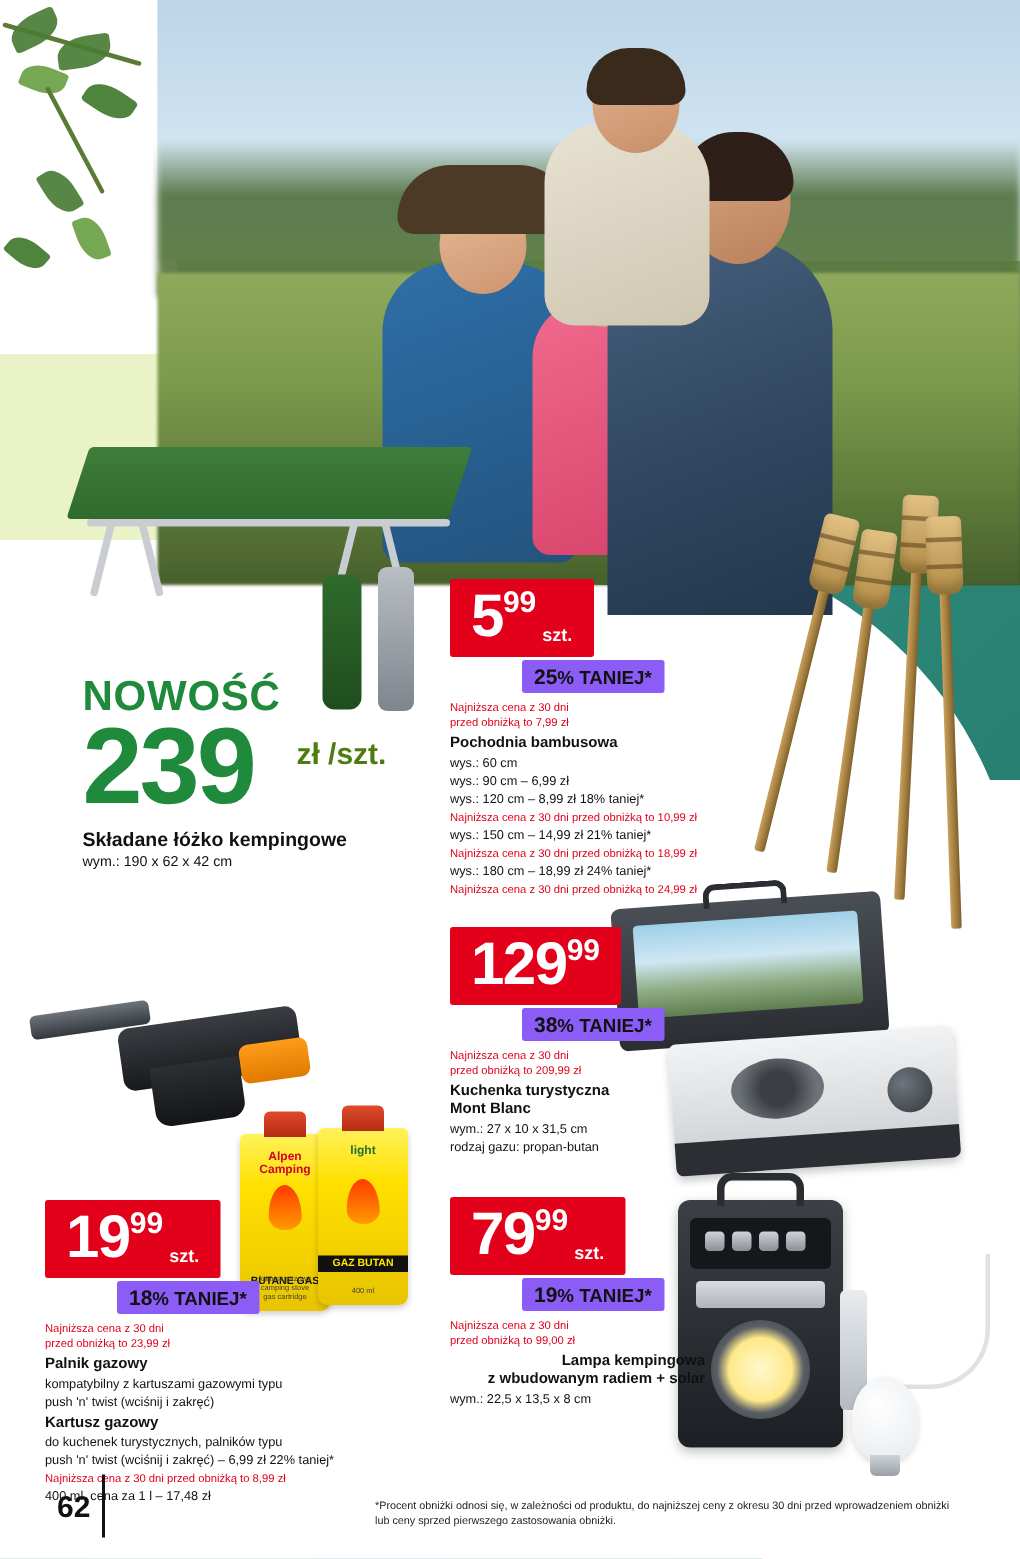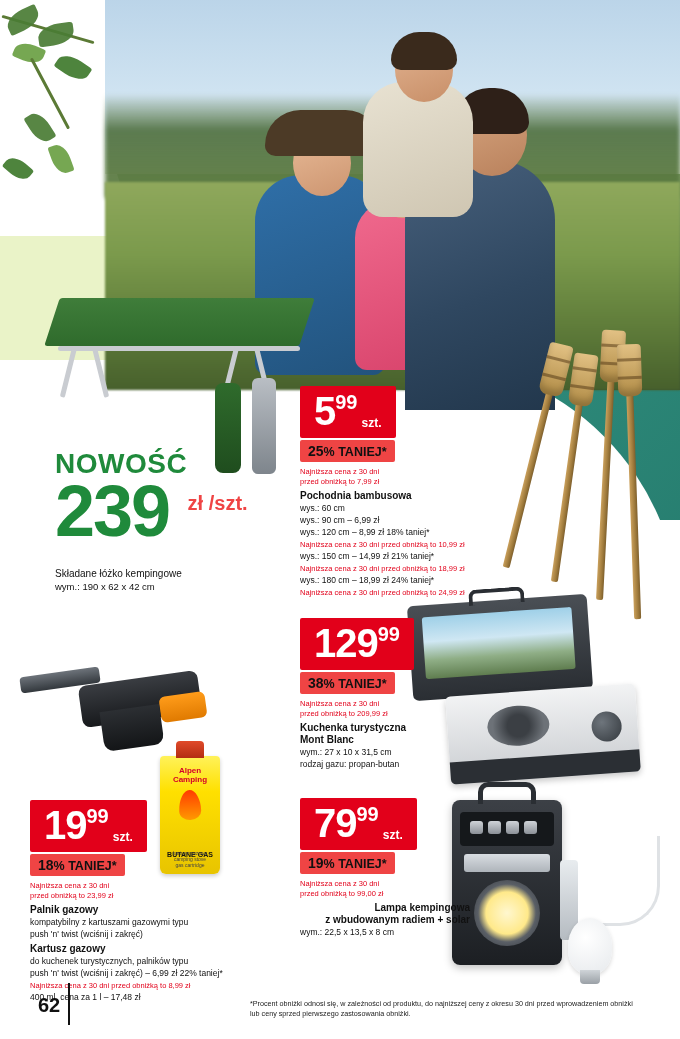--- a/index.html
+++ b/index.html
@@ -129,26 +129,26 @@
   
   .nowosc-wrap { position:absolute; left:55px; top:448px; width:290px; }
   .nowosc {
     color:#1f8a3b; font-weight:bold; font-size:28px; letter-spacing:.5px;
   }
   .big-price {
     color:#1f8a3b; font-weight:bold; font-size:72px; line-height:62px;
     letter-spacing:-2px; display:inline-block; vertical-align:top;
   }
   .zl-szt {
-    display:inline-block; vertical-align:top; margin-left:14px; margin-top:14px;
-    color:#ef4444; font-weight:bold; font-size:20px; line-height:19px;
+    display:inline-block; vertical-align:top; margin-left:24px; margin-top:14px;
+    color:#4d7c0f; font-weight:bold; font-size:20px; line-height:19px;
   }
   .zl-szt .rule { height:2px; background:#1f8a3b; margin:2px 0; }
   .prod-name-green {
-    margin-top:26px; font-size:10px; font-weight:normal; color:#111;
+    margin-top:10px; font-size:13px; font-weight:bold; color:#111;
   }
   .prod-dim { font-size:9.5px; color:#111; margin-top:2px; }
 
   
   .bed { position:absolute; left:40px; top:288px; width:280px; height:145px; }
   .bed-top {
     position:absolute; left:12px; top:10px; width:255px; height:48px;
     background:linear-gradient(180deg,#3f7d3a,#2f6b2c);
     transform:skewX(-18deg); border-radius:3px;
   }
@@ -171,22 +171,22 @@
   .tag { position:absolute; }
   .tag-red {
     background:#e2001a; color:#fff; font-weight:bold;
     padding:6px 14px 8px 14px; display:inline-block;
     border-radius:2px;
   }
   .tag-red .int { font-size:40px; line-height:38px; letter-spacing:-1px; }
   .tag-red .frac { font-size:20px; line-height:20px; vertical-align:top; }
   .tag-red .unit { font-size:12px; display:inline-block; margin-left:4px; vertical-align:bottom; }
   .tag-yellow {
-    background:#ef4444; color:#111; font-weight:bold; font-size:12.5px;
-    padding:3px 8px; display:inline-block; margin-top:2px; border-radius:2px;
+    background:#8b5cf6; color:#111; font-weight:bold; font-size:12.5px;
+    padding:3px 8px; display:inline-block; margin-top:2px; border-radius:2px;margin-left:48px;
   }
   .tag-yellow .pct { font-size:14px; }
 
   .lowest {
     color:#e2001a; font-size:7.5px; line-height:9.5px; margin-top:5px;
   }
   .pname { font-weight:bold; font-size:10px; color:#111; margin-top:4px; line-height:12px; }
   .pdesc { font-size:8.5px; color:#111; line-height:11px; margin-top:1px; }
 
   
@@ -505,20 +505,27 @@
   <div class="cart" style="left:160px;top:756px;">
     <div class="cap"></div>
     <div class="brand" style="white-space:pre-line;color:#d4002a;">Alpen
 Camping</div>
     <div class="flame"></div>
     <div class="footer">BUTANE GAS</div>
     <div class="footer2" style="white-space:pre-line;">kartusz gazowy
 camping stove
 gas cartridge</div>
   </div>
+  <div class="cart" style="left:212px;top:752px;">
+    <div class="cap"></div>
+    <div class="brand" style="color:#1a6e3c;">light</div>
+    <div class="flame"></div>
+    <div class="footer" style="bottom:22px;background:#111;color:#ffe600;padding:2px 0;">GAZ BUTAN</div>
+    <div class="footer2">400 ml</div>
+  </div>
 
   <div class="tag" style="left:30px;top:800px;width:260px;">
     <div class="tag-red">
       <span class="int">19</span><span class="frac">99</span><span class="unit">szt.</span>
     </div>
     <div>
       <span class="tag-yellow"><span class="pct">18</span><span>% TANIEJ*</span></span>
     </div>
     <div class="lowest" style="white-space:pre-line;">Najniższa cena z 30 dni
 przed obniżką to 23,99 zł</div>

